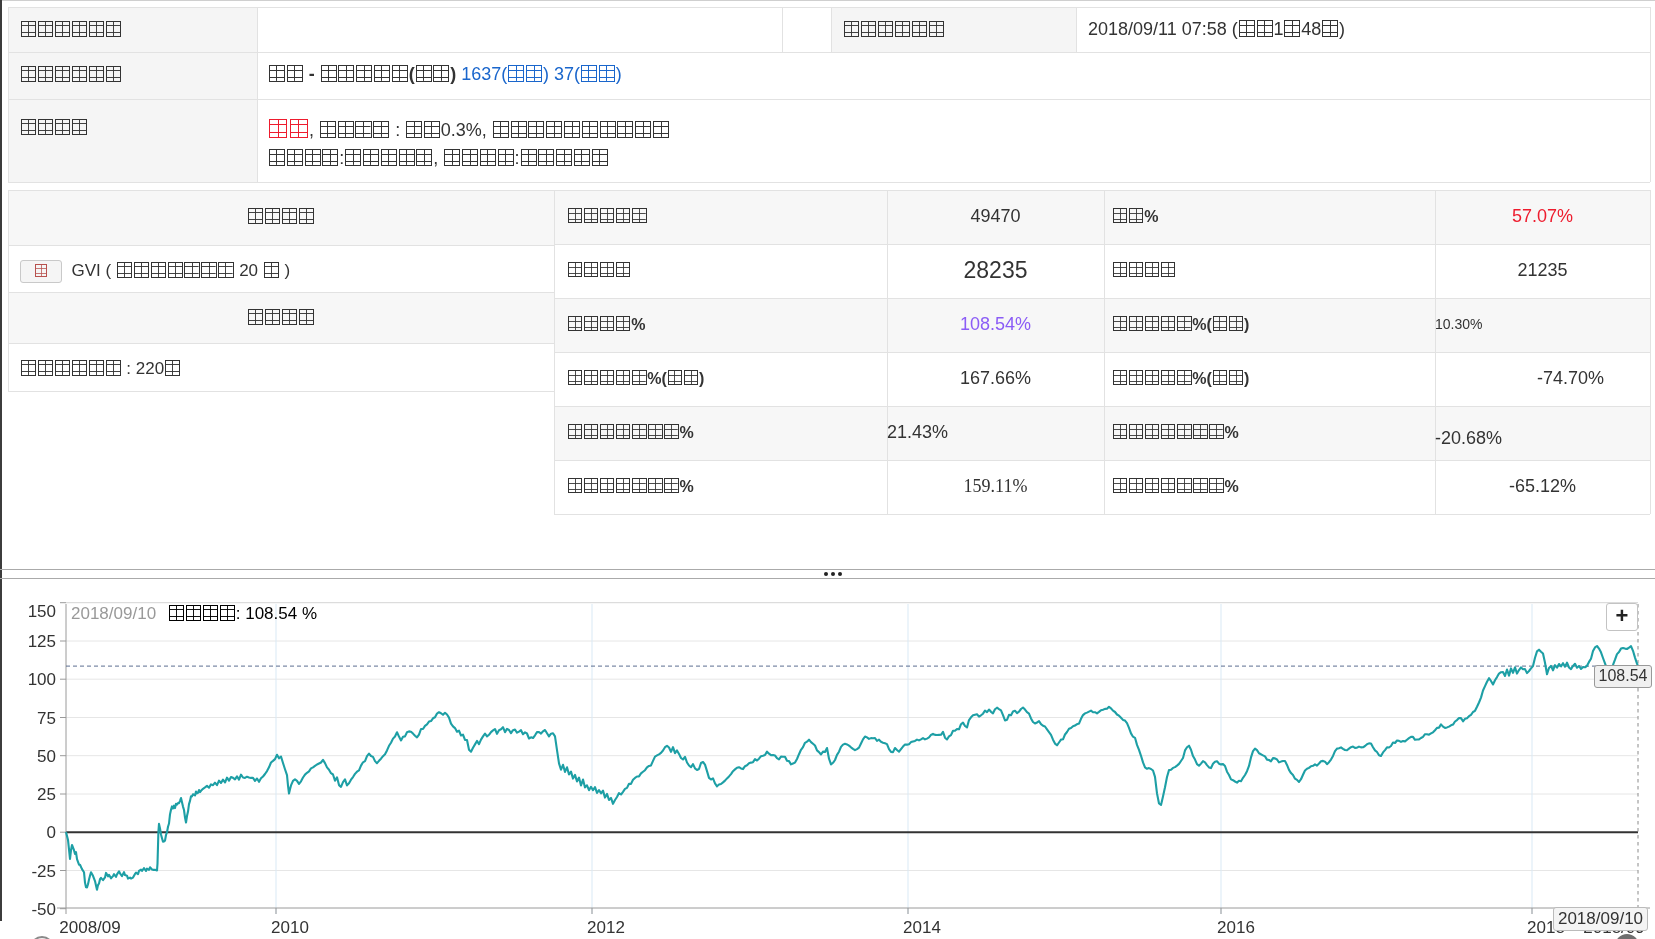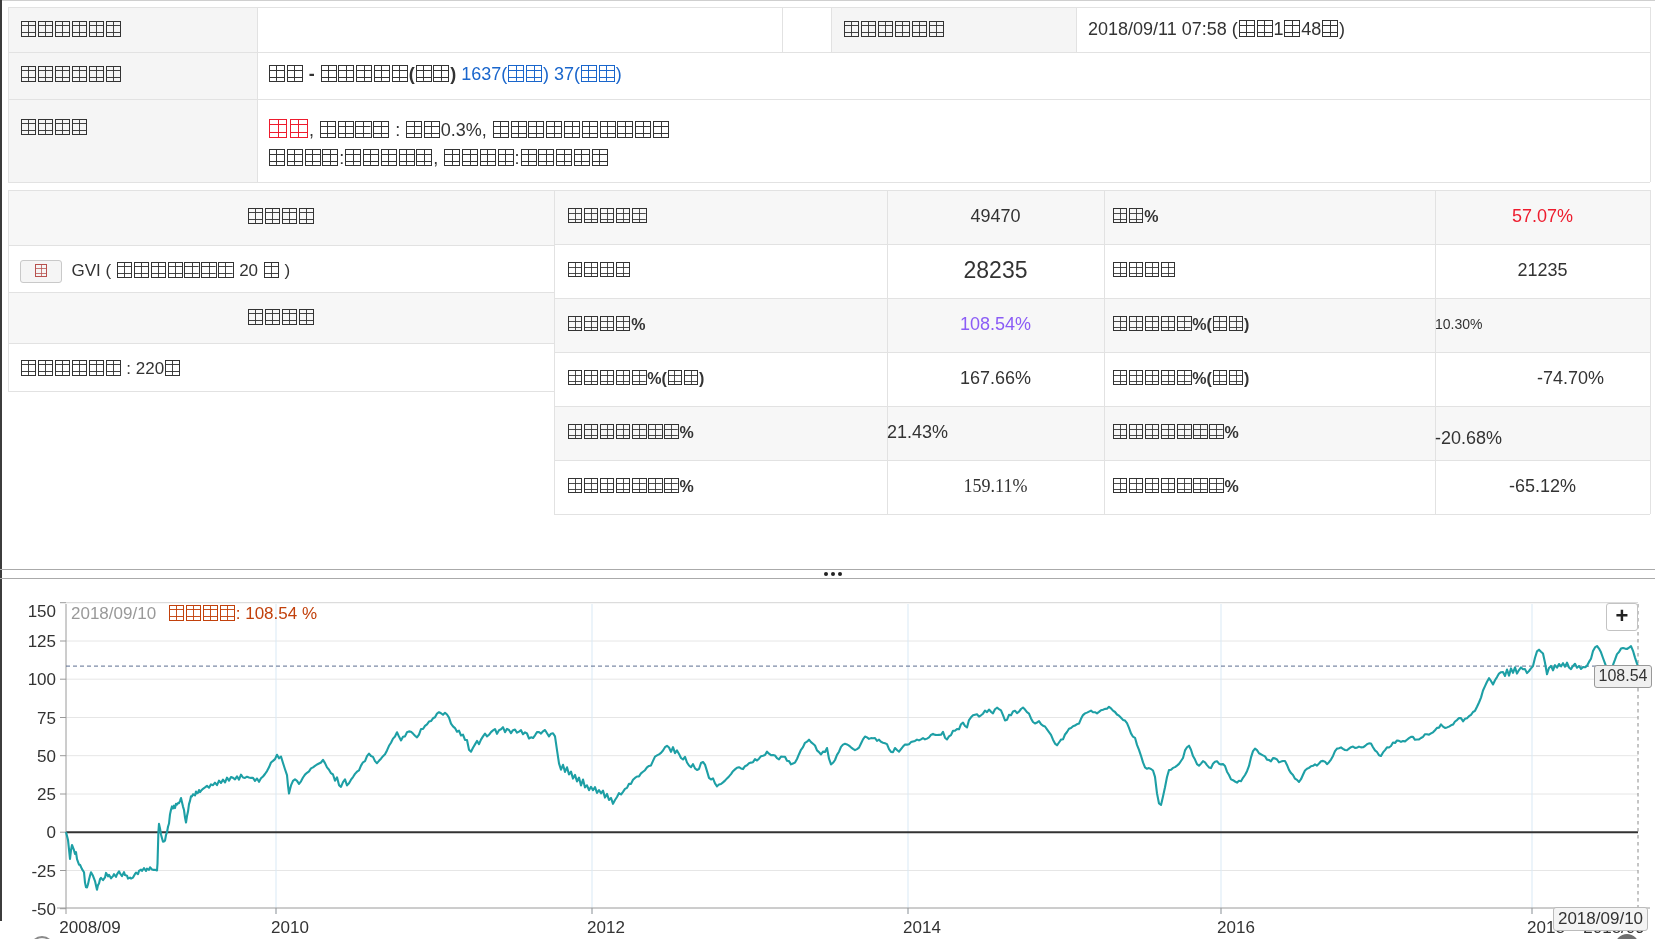--- a/index.html
+++ b/index.html
@@ -140,18 +140,18 @@
       <text x="1236" y="933" text-anchor="middle" font-size="17" fill="#333">2016</text>
       <text x="1546" y="933" text-anchor="middle" font-size="17" fill="#333">2018</text>
       <text x="1614" y="933" text-anchor="middle" font-size="17" fill="#333">2018/09</text>
       <line x1="66" y1="666.1" x2="1650" y2="666.1" stroke="#5c6e91" stroke-width="1" stroke-dasharray="4,3"></line>
       <line x1="1638" y1="604" x2="1638" y2="926" stroke="#8a8a8a" stroke-width="1" stroke-dasharray="3.5,3.5"></line>
       <path d="M66.0 831.9 L68.0 839.9 L70.0 858.9 L71.0 850.3 L72.0 845.0 L74.0 850.2 L75.0 854.0 L76.0 852.1 L77.0 859.1 L79.0 864.6 L80.0 864.7 L82.0 869.1 L84.0 872.2 L85.0 882.6 L86.0 887.3 L87.0 887.4 L88.0 884.3 L89.0 879.6 L90.0 875.8 L91.0 872.2 L93.0 875.8 L95.0 881.1 L96.0 885.4 L97.0 889.8 L98.0 885.1 L99.0 883.5 L100.0 879.2 L101.0 877.9 L103.0 880.1 L105.0 877.4 L106.0 872.9 L108.0 876.3 L109.0 874.8 L111.0 878.3 L113.0 876.1 L114.0 874.2 L116.0 876.8 L117.0 874.3 L119.0 871.3 L120.0 873.4 L122.0 876.1 L124.0 872.2 L125.0 875.1 L127.0 875.7 L128.0 878.6 L130.0 877.6 L131.0 878.6 L133.0 877.6 L135.0 873.9 L136.0 872.7 L138.0 874.2 L139.0 870.9 L141.0 869.6 L142.0 871.0 L144.0 868.1 L146.0 871.0 L147.0 868.6 L149.0 869.8 L150.0 867.3 L152.0 869.5 L153.0 869.9 L155.0 869.8 L157.0 870.5 L157.5 863.7 L158.4 832.0 L159.0 823.9 L160.0 828.4 L161.0 834.5 L162.0 838.2 L163.0 841.6 L164.0 841.4 L165.0 840.6 L166.0 835.0 L167.0 832.2 L168.0 826.7 L169.0 823.5 L170.0 814.4 L171.0 809.7 L172.0 806.4 L173.0 808.5 L174.0 805.7 L175.0 808.1 L176.0 803.8 L177.0 804.6 L178.0 803.0 L179.0 803.2 L180.0 800.8 L181.0 798.1 L182.0 802.2 L183.0 806.6 L184.0 810.0 L185.0 817.5 L186.0 822.5 L187.0 816.1 L188.0 811.6 L189.0 804.1 L190.0 800.9 L191.0 796.2 L192.0 796.4 L193.0 794.3 L194.0 794.8 L195.0 795.4 L196.0 791.5 L197.0 793.4 L198.0 792.9 L199.0 790.0 L200.0 792.1 L201.0 790.8 L203.0 788.8 L205.0 787.4 L207.0 785.9 L209.0 787.7 L211.0 784.4 L213.0 785.2 L215.0 782.7 L217.0 785.1 L219.0 780.6 L221.0 783.0 L223.0 779.6 L225.0 782.5 L227.0 777.7 L229.0 780.7 L231.0 777.0 L233.0 777.8 L235.0 779.3 L237.0 776.3 L239.0 779.7 L241.0 774.7 L243.0 777.5 L245.0 777.9 L247.0 776.7 L249.0 777.4 L251.0 777.9 L253.0 777.9 L255.0 780.9 L257.0 778.5 L259.0 781.8 L261.0 778.3 L263.0 776.5 L265.0 774.0 L267.0 771.1 L269.0 767.3 L271.0 762.5 L273.0 760.9 L275.0 759.1 L277.0 754.8 L279.0 758.3 L281.0 756.5 L283.0 763.0 L285.0 769.2 L287.0 775.1 L288.0 785.6 L289.0 793.5 L290.0 789.3 L291.0 785.4 L293.0 780.9 L295.0 779.3 L297.0 780.9 L299.0 783.9 L301.0 781.3 L303.0 777.5 L305.0 774.6 L307.0 772.8 L309.0 771.3 L311.0 768.4 L313.0 767.4 L315.0 765.9 L317.0 764.5 L319.0 763.5 L321.0 762.5 L323.0 759.9 L325.0 763.1 L327.0 767.4 L329.0 769.7 L331.0 773.2 L333.0 774.5 L335.0 780.7 L337.0 777.3 L339.0 785.1 L341.0 786.9 L343.0 782.2 L345.0 779.4 L347.0 785.4 L349.0 783.3 L351.0 779.7 L353.0 777.0 L355.0 773.9 L357.0 771.7 L359.0 770.4 L361.0 765.6 L363.0 762.3 L365.0 761.2 L367.0 756.2 L369.0 753.6 L371.0 756.0 L373.0 756.9 L375.0 761.1 L377.0 763.2 L379.0 760.8 L381.0 758.7 L383.0 756.2 L385.0 754.3 L387.0 750.4 L389.0 745.8 L391.0 742.7 L393.0 738.6 L395.0 736.5 L397.0 732.3 L399.0 736.6 L401.0 740.4 L403.0 736.7 L405.0 736.4 L407.0 732.2 L409.0 731.4 L411.0 731.7 L413.0 733.6 L415.0 735.8 L417.0 737.4 L419.0 734.6 L421.0 729.0 L423.0 729.0 L425.0 725.9 L427.0 724.4 L429.0 721.6 L431.0 721.1 L433.0 718.3 L435.0 717.3 L437.0 713.6 L439.0 712.2 L441.0 713.2 L443.0 714.8 L445.0 712.8 L447.0 714.5 L449.0 717.6 L451.0 723.7 L453.0 726.4 L455.0 728.1 L457.0 731.7 L459.0 730.7 L461.0 735.5 L463.0 734.6 L465.0 739.9 L467.0 740.0 L469.0 749.7 L471.0 751.7 L473.0 747.8 L475.0 744.4 L477.0 740.9 L479.0 744.2 L481.0 739.6 L483.0 736.4 L485.0 733.6 L487.0 736.4 L489.0 734.8 L491.0 732.1 L493.0 730.4 L495.0 729.0 L497.0 733.8 L499.0 730.2 L501.0 729.3 L503.0 727.2 L505.0 732.2 L507.0 728.9 L509.0 730.0 L511.0 733.2 L513.0 730.2 L515.0 729.6 L517.0 732.7 L519.0 731.6 L521.0 730.2 L523.0 734.2 L525.0 732.4 L527.0 733.5 L529.0 738.5 L531.0 737.3 L533.0 738.0 L535.0 735.3 L537.0 732.1 L539.0 732.0 L541.0 733.6 L543.0 731.3 L545.0 730.0 L547.0 733.2 L549.0 736.4 L551.0 733.7 L553.0 733.2 L555.0 736.4 L557.0 750.1 L559.0 763.4 L561.0 769.7 L563.0 764.8 L565.0 771.9 L567.0 767.3 L569.0 774.5 L571.0 771.6 L573.0 778.6 L575.0 774.9 L577.0 781.5 L579.0 777.6 L581.0 785.5 L583.0 779.6 L585.0 787.4 L587.0 785.3 L589.0 790.2 L591.0 786.8 L593.0 790.2 L595.0 787.1 L597.0 792.9 L599.0 790.1 L601.0 793.3 L603.0 790.6 L605.0 797.6 L607.0 793.9 L609.0 800.0 L611.0 797.9 L613.0 803.8 L615.0 800.0 L617.0 797.0 L619.0 793.1 L621.0 794.5 L623.0 791.8 L625.0 788.9 L627.0 787.9 L629.0 783.8 L631.0 783.9 L633.0 779.8 L635.0 777.9 L637.0 776.5 L639.0 776.4 L641.0 773.4 L643.0 771.8 L645.0 770.2 L647.0 767.3 L649.0 765.9 L651.0 765.4 L653.0 760.9 L655.0 756.6 L657.0 755.4 L659.0 754.4 L661.0 752.9 L663.0 750.5 L665.0 747.2 L667.0 745.8 L669.0 747.5 L671.0 751.8 L673.0 747.1 L675.0 753.2 L677.0 750.4 L679.0 753.9 L681.0 758.0 L683.0 759.5 L685.0 756.9 L687.0 762.5 L689.0 765.5 L691.0 767.2 L693.0 764.1 L695.0 768.4 L697.0 770.0 L699.0 769.0 L701.0 763.0 L703.0 762.0 L705.0 764.6 L707.0 771.1 L709.0 777.9 L711.0 779.5 L713.0 778.4 L715.0 783.4 L717.0 786.3 L719.0 784.5 L721.0 784.0 L723.0 782.4 L725.0 780.6 L727.0 778.4 L729.0 776.4 L731.0 774.1 L733.0 771.2 L735.0 769.4 L737.0 767.7 L739.0 767.2 L741.0 768.4 L743.0 769.1 L745.0 766.2 L747.0 765.3 L749.0 763.3 L751.0 762.6 L753.0 762.2 L755.0 759.2 L757.0 760.5 L759.0 758.7 L761.0 756.2 L763.0 755.7 L765.0 755.0 L767.0 751.6 L769.0 753.7 L771.0 755.2 L773.0 755.0 L775.0 755.5 L777.0 758.1 L779.0 759.4 L781.0 756.6 L783.0 756.8 L785.0 756.7 L787.0 760.8 L789.0 761.1 L791.0 764.4 L793.0 763.5 L795.0 762.6 L797.0 759.0 L799.0 754.2 L801.0 749.8 L803.0 747.1 L805.0 742.8 L807.0 741.7 L809.0 739.7 L811.0 742.1 L813.0 743.8 L815.0 745.5 L817.0 750.4 L819.0 752.1 L821.0 754.5 L823.0 751.6 L825.0 752.0 L827.0 748.0 L829.0 758.7 L831.0 764.4 L833.0 762.8 L835.0 760.0 L837.0 754.9 L839.0 751.7 L841.0 746.9 L843.0 744.6 L845.0 743.8 L847.0 744.4 L849.0 745.6 L851.0 747.3 L853.0 748.8 L855.0 750.1 L857.0 749.1 L859.0 747.6 L861.0 743.5 L863.0 739.4 L865.0 736.5 L867.0 737.4 L869.0 738.9 L871.0 738.1 L873.0 738.3 L875.0 738.0 L877.0 740.8 L879.0 739.7 L881.0 741.8 L883.0 742.7 L885.0 743.3 L887.0 744.1 L889.0 749.1 L891.0 751.9 L893.0 752.1 L895.0 748.0 L897.0 750.0 L899.0 751.7 L901.0 749.1 L903.0 746.6 L905.0 744.6 L907.0 744.6 L909.0 744.2 L911.0 742.1 L913.0 741.4 L915.0 740.9 L917.0 739.6 L919.0 740.4 L921.0 739.4 L923.0 738.1 L925.0 739.4 L927.0 738.6 L929.0 737.4 L931.0 734.9 L933.0 733.8 L935.0 734.9 L937.0 735.0 L939.0 734.9 L941.0 734.8 L943.0 731.9 L945.0 737.7 L947.0 739.5 L949.0 736.4 L951.0 735.1 L953.0 730.8 L955.0 730.8 L957.0 729.0 L959.0 729.3 L961.0 724.2 L963.0 722.6 L965.0 726.0 L967.0 727.4 L969.0 720.0 L971.0 717.3 L973.0 715.3 L975.0 714.8 L977.0 714.3 L979.0 716.6 L981.0 715.3 L983.0 713.7 L985.0 710.7 L987.0 712.2 L989.0 709.5 L991.0 711.8 L993.0 713.3 L995.0 709.3 L997.0 707.7 L999.0 709.1 L1001.0 710.4 L1003.0 715.1 L1005.0 720.5 L1007.0 719.8 L1009.0 714.9 L1011.0 715.3 L1013.0 711.5 L1015.0 710.7 L1017.0 713.1 L1019.0 711.6 L1021.0 709.0 L1023.0 707.5 L1025.0 709.5 L1027.0 712.2 L1029.0 713.7 L1031.0 718.4 L1033.0 722.0 L1035.0 723.5 L1037.0 722.5 L1039.0 721.2 L1041.0 724.1 L1043.0 725.7 L1045.0 726.5 L1047.0 729.3 L1049.0 732.0 L1051.0 734.8 L1053.0 739.7 L1055.0 743.6 L1057.0 745.3 L1059.0 742.5 L1061.0 739.6 L1063.0 739.3 L1065.0 734.5 L1067.0 732.0 L1069.0 728.8 L1071.0 728.0 L1073.0 726.3 L1075.0 725.6 L1077.0 724.2 L1079.0 723.6 L1081.0 718.8 L1083.0 715.1 L1085.0 713.4 L1087.0 712.6 L1089.0 711.6 L1091.0 710.6 L1093.0 712.2 L1095.0 712.2 L1097.0 713.4 L1099.0 711.9 L1101.0 710.2 L1103.0 709.7 L1105.0 708.9 L1107.0 708.8 L1109.0 706.8 L1111.0 708.3 L1113.0 710.7 L1115.0 712.0 L1117.0 714.5 L1119.0 715.7 L1121.0 717.7 L1123.0 719.9 L1125.0 720.6 L1127.0 723.1 L1129.0 727.8 L1131.0 733.4 L1133.0 736.7 L1135.0 737.8 L1137.0 744.9 L1139.0 749.9 L1141.0 755.8 L1143.0 762.4 L1145.0 767.3 L1147.0 768.8 L1149.0 768.1 L1151.0 769.0 L1153.0 770.5 L1155.0 776.9 L1157.0 793.4 L1159.0 803.5 L1161.0 804.9 L1163.0 796.4 L1165.0 787.3 L1167.0 777.0 L1169.0 770.1 L1171.0 769.8 L1173.0 767.9 L1175.0 767.1 L1177.0 765.6 L1179.0 763.9 L1181.0 761.0 L1183.0 758.0 L1185.0 750.4 L1187.0 747.3 L1189.0 745.7 L1191.0 749.8 L1193.0 756.1 L1195.0 759.6 L1197.0 764.1 L1199.0 765.7 L1201.0 763.6 L1203.0 761.1 L1205.0 762.3 L1207.0 765.1 L1209.0 767.4 L1211.0 768.1 L1213.0 763.8 L1215.0 761.8 L1217.0 761.2 L1219.0 763.7 L1221.0 764.4 L1223.0 764.1 L1225.0 766.0 L1227.0 771.7 L1229.0 775.0 L1231.0 779.4 L1233.0 780.2 L1235.0 781.5 L1237.0 782.6 L1239.0 780.8 L1241.0 781.2 L1243.0 777.8 L1245.0 775.0 L1247.0 771.2 L1249.0 765.9 L1251.0 757.4 L1253.0 751.1 L1255.0 748.6 L1257.0 750.1 L1259.0 753.3 L1261.0 754.3 L1263.0 755.4 L1265.0 756.4 L1267.0 759.6 L1269.0 760.0 L1271.0 761.3 L1273.0 758.1 L1275.0 758.4 L1277.0 759.5 L1279.0 762.4 L1281.0 761.6 L1283.0 761.0 L1285.0 761.0 L1287.0 764.9 L1289.0 769.9 L1291.0 773.1 L1293.0 775.1 L1295.0 778.7 L1297.0 779.9 L1299.0 782.0 L1301.0 779.2 L1303.0 774.8 L1305.0 770.5 L1307.0 768.8 L1309.0 767.9 L1311.0 766.2 L1313.0 765.8 L1315.0 764.3 L1317.0 765.6 L1319.0 763.5 L1321.0 761.3 L1323.0 760.9 L1325.0 761.7 L1327.0 764.2 L1329.0 762.2 L1331.0 759.5 L1333.0 755.9 L1335.0 751.1 L1337.0 748.6 L1339.0 748.2 L1341.0 747.4 L1343.0 748.9 L1345.0 750.0 L1347.0 750.2 L1349.0 748.6 L1351.0 747.2 L1353.0 746.6 L1355.0 747.9 L1357.0 747.7 L1359.0 746.6 L1361.0 747.4 L1363.0 747.3 L1365.0 746.0 L1367.0 744.3 L1369.0 743.4 L1371.0 743.5 L1373.0 747.2 L1375.0 750.4 L1377.0 752.0 L1379.0 755.2 L1381.0 755.9 L1383.0 752.4 L1385.0 750.1 L1387.0 747.3 L1389.0 747.5 L1391.0 746.0 L1393.0 742.5 L1395.0 743.0 L1397.0 740.5 L1399.0 740.8 L1401.0 741.9 L1403.0 741.0 L1405.0 741.4 L1407.0 739.7 L1409.0 738.1 L1411.0 736.9 L1413.0 736.8 L1415.0 739.8 L1417.0 739.5 L1419.0 739.4 L1421.0 738.0 L1423.0 736.8 L1425.0 734.2 L1427.0 734.2 L1429.0 734.7 L1431.0 733.4 L1433.0 732.3 L1435.0 730.2 L1437.0 727.9 L1439.0 727.6 L1441.0 724.4 L1443.0 726.6 L1445.0 727.9 L1447.0 727.4 L1449.0 726.6 L1451.0 725.3 L1453.0 724.6 L1455.0 721.5 L1457.0 720.1 L1459.0 718.1 L1461.0 718.1 L1463.0 721.3 L1465.0 718.8 L1467.0 718.2 L1469.0 716.2 L1471.0 714.9 L1473.0 712.0 L1475.0 710.8 L1477.0 706.8 L1479.0 702.5 L1481.0 697.6 L1483.0 690.5 L1485.0 686.1 L1487.0 681.7 L1489.0 678.2 L1491.0 681.0 L1493.0 684.5 L1495.0 680.2 L1497.0 677.1 L1499.0 673.6 L1501.0 672.2 L1503.0 672.0 L1505.0 676.0 L1507.0 669.5 L1509.0 675.6 L1511.0 668.4 L1513.0 672.8 L1515.0 667.4 L1517.0 673.6 L1519.0 670.1 L1521.0 667.4 L1523.0 669.3 L1525.0 669.1 L1527.0 673.1 L1529.0 671.0 L1531.0 668.4 L1533.0 666.1 L1535.0 657.8 L1537.0 651.4 L1539.0 649.7 L1541.0 651.8 L1543.0 653.5 L1545.0 662.7 L1547.0 674.2 L1549.0 667.9 L1551.0 665.9 L1553.0 670.3 L1555.0 665.2 L1557.0 667.7 L1559.0 664.0 L1561.0 666.4 L1563.0 663.2 L1565.0 666.7 L1567.0 662.7 L1569.0 667.5 L1571.0 669.1 L1573.0 666.0 L1575.0 663.8 L1577.0 667.7 L1579.0 666.0 L1581.0 669.0 L1583.0 667.0 L1585.0 667.3 L1587.0 665.8 L1589.0 661.9 L1591.0 658.7 L1593.0 651.1 L1595.0 647.4 L1597.0 646.0 L1599.0 648.6 L1601.0 652.3 L1603.0 658.0 L1605.0 663.4 L1607.0 669.2 L1609.0 672.5 L1611.0 668.7 L1613.0 664.9 L1615.0 659.7 L1617.0 654.1 L1619.0 652.0 L1621.0 648.6 L1623.0 648.1 L1625.0 648.6 L1627.0 649.0 L1629.0 647.7 L1631.0 646.1 L1633.0 650.8 L1635.0 657.6 L1637.0 663.7 L1638.0 666.1" fill="none" stroke="#1d9fa5" stroke-width="2.1" stroke-linejoin="round"></path>
       <circle cx="42" cy="948" r="11" fill="#f0f0f0" stroke="#8a8a8a" stroke-width="2"></circle>
       <circle cx="1627" cy="946" r="12" fill="#6f6f6f"></circle>
     </svg>
 <div class="abs" style="left:71px;top:603px;font-size:17px;color:#999;line-height:22px;">2018/09/10</div>
-<div class="abs" style="left:168px;top:603px;font-size:17px;color:#1d9fa5;line-height:22px;"><span style="color:#c2410c;margin-top:20px;"><span class="g"></span><span class="g"></span><span class="g"></span><span class="g"></span>: 108.54 %</span></div>
+<div class="abs" style="left:168px;top:603px;font-size:17px;color:#1d9fa5;line-height:22px;"><span style="color:#000000;margin-top:20px;"><span class="g"></span><span class="g"></span><span class="g"></span><span class="g"></span>: 108.54 %</span></div>
 <div class="abs" style="left:1606px;top:603px;width:30px;height:26px;background:#fff;border:1px solid #c3c3c3;border-radius:3px;text-align:center;line-height:24px;font-size:22px;font-weight:bold;color:#222;">+</div>
 <div class="abs" style="left:1594px;top:665px;width:56px;height:21px;background:#f0f0f0;border:1px solid #999;border-radius:3px;text-align:center;line-height:19px;font-size:16px;color:#333;">108.54</div>
 <div class="abs" style="left:1553px;top:907px;width:93px;height:22px;background:#f4f4f4;border:1px solid #bbb;border-radius:3px;text-align:center;line-height:21px;font-size:17px;color:#333;">2018/09/10</div>
 
 </div>
 
 </body></html>

